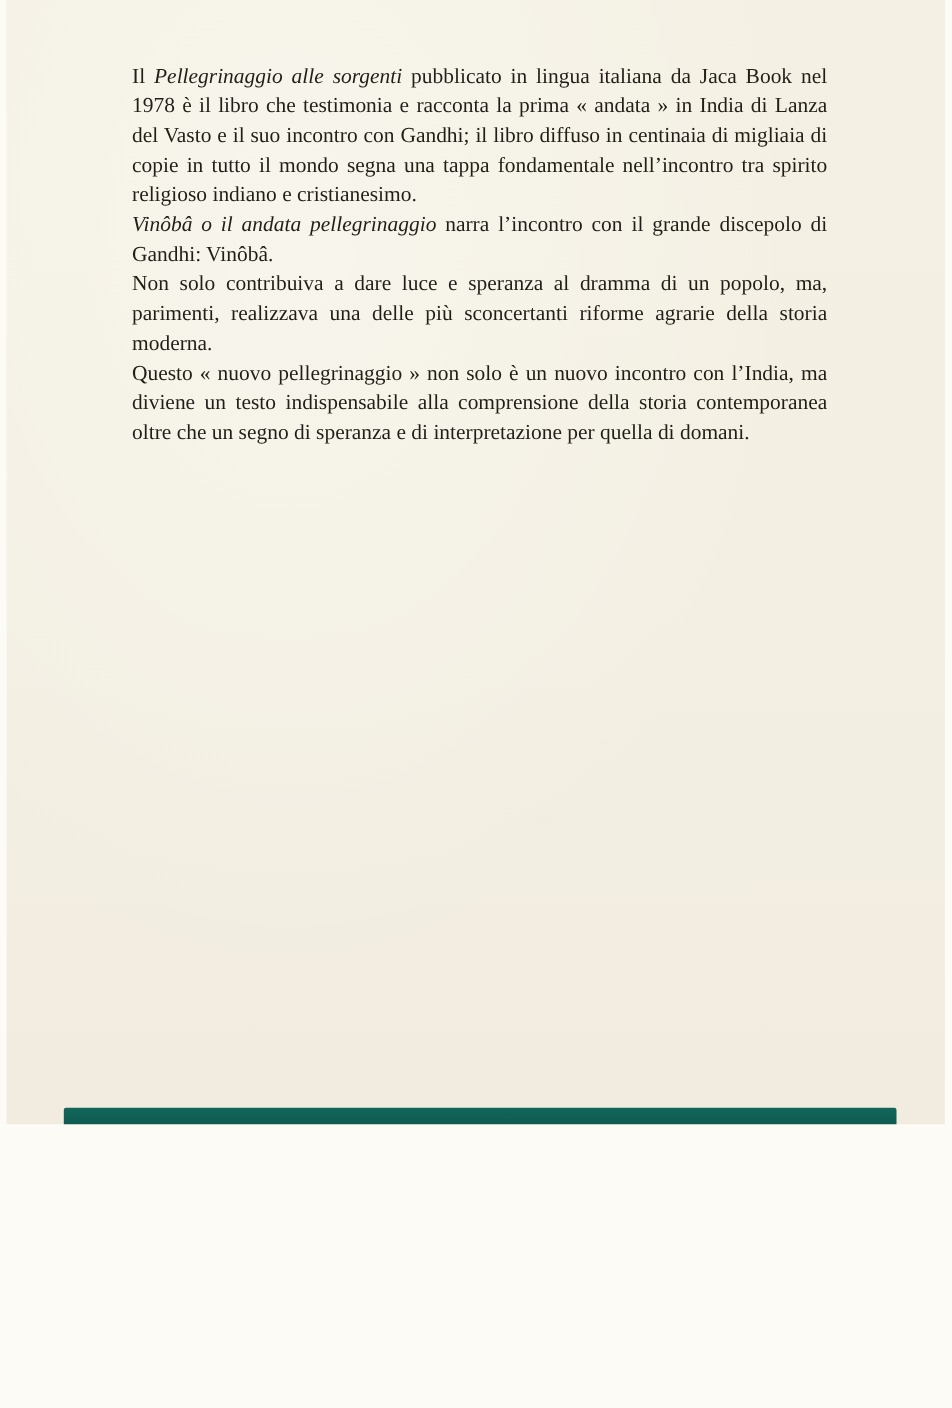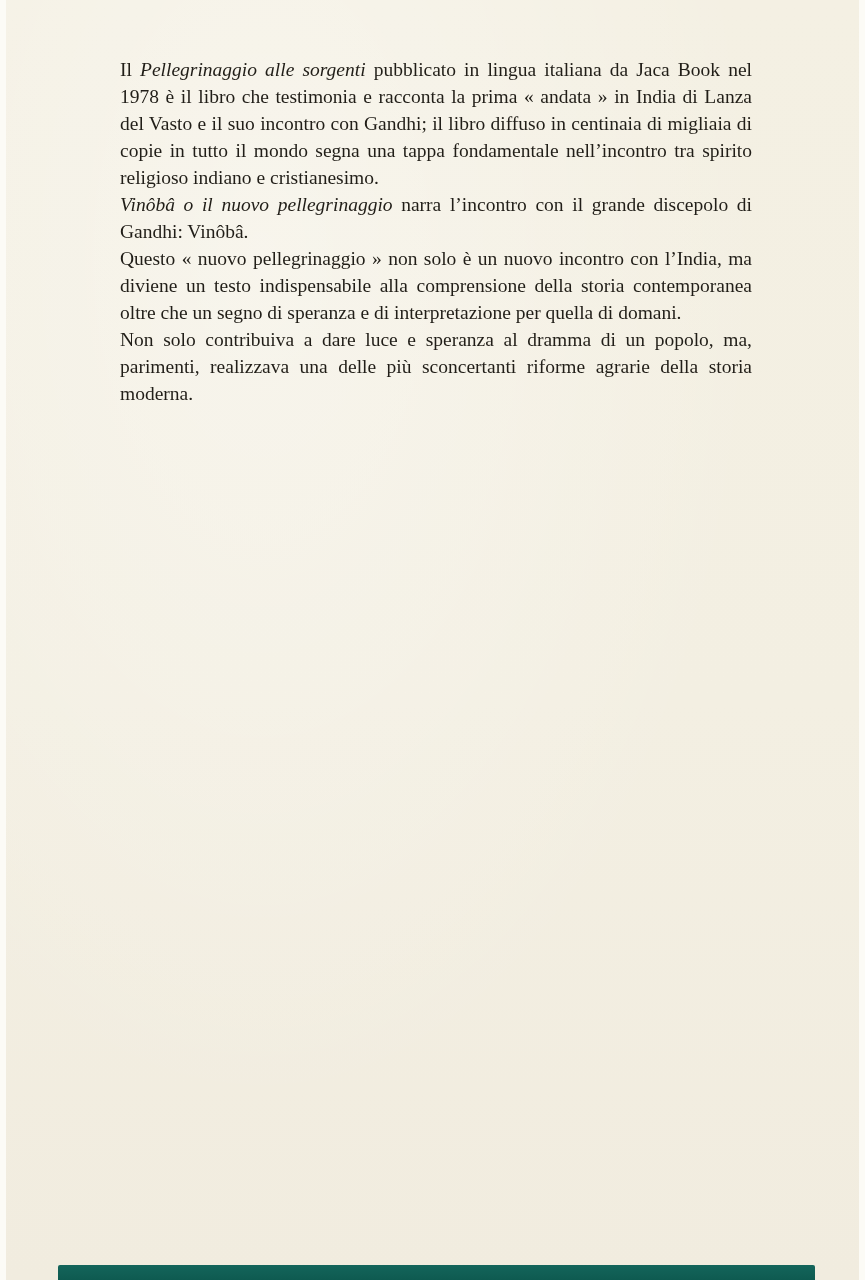--- a/index.html
+++ b/index.html
@@ -8,21 +8,21 @@
     width: 865px;
     height: 1280px;
     overflow: hidden;
     background: #fcfbf6;
     font-family: "Liberation Serif", serif;
   }
 
   .scan {
     position: relative;
     width: 865px;
-    height: 1280px;
+    height: 1022px;
     background: #fcfbf6;
     border-radius: 24px;
   }
 
   
   .page {
     position: absolute;
     left: 6px;
     top: 0;
     right: 6px;
@@ -67,25 +67,25 @@
 </head>
 <body>
 
 <div class="scan">
   <div class="page">
 
     <div class="text-block">
 
       <p><span>Il </span><i>Pellegrinaggio alle sorgenti</i><span> pubblicato in lingua italiana da Jaca Book nel 1978 è il libro che testimonia e racconta la prima « andata » in India di Lanza del Vasto e il suo incontro con Gandhi; il libro diffuso in centinaia di migliaia di copie in tutto il mondo segna una tappa fondamentale nell’incontro tra spirito religioso indiano e cristianesimo.</span></p>
 
-      <p><i>Vinôbâ o il nuovo pellegrinaggio</i><span> narra l’incontro con il grande discepolo di Gandhi: Vinôbâ.</span></p>
+      <p><i>Vinôbâ o il andata pellegrinaggio</i><span> narra l’incontro con il grande discepolo di Gandhi: Vinôbâ.</span></p>
 
 
+      <p><span>Non solo contribuiva a dare luce e speranza al dramma di un popolo, ma, parimenti, realizzava una delle più sconcertanti riforme agrarie della storia moderna.</span></p>
+
       <p><span>Questo « nuovo pellegrinaggio » non solo è un nuovo incontro con l’India, ma diviene un testo indispensabile alla comprensione della storia contemporanea oltre che un segno di speranza e di interpretazione per quella di domani.</span></p>
-
-      <p><span>Non solo contribuiva a dare luce e speranza al dramma di un popolo, ma, parimenti, realizzava una delle più sconcertanti riforme agrarie della storia moderna.</span></p>
 
     </div>
 
     <div class="cover-edge"></div>
 
   </div>
 </div>
 
 </body></html>

